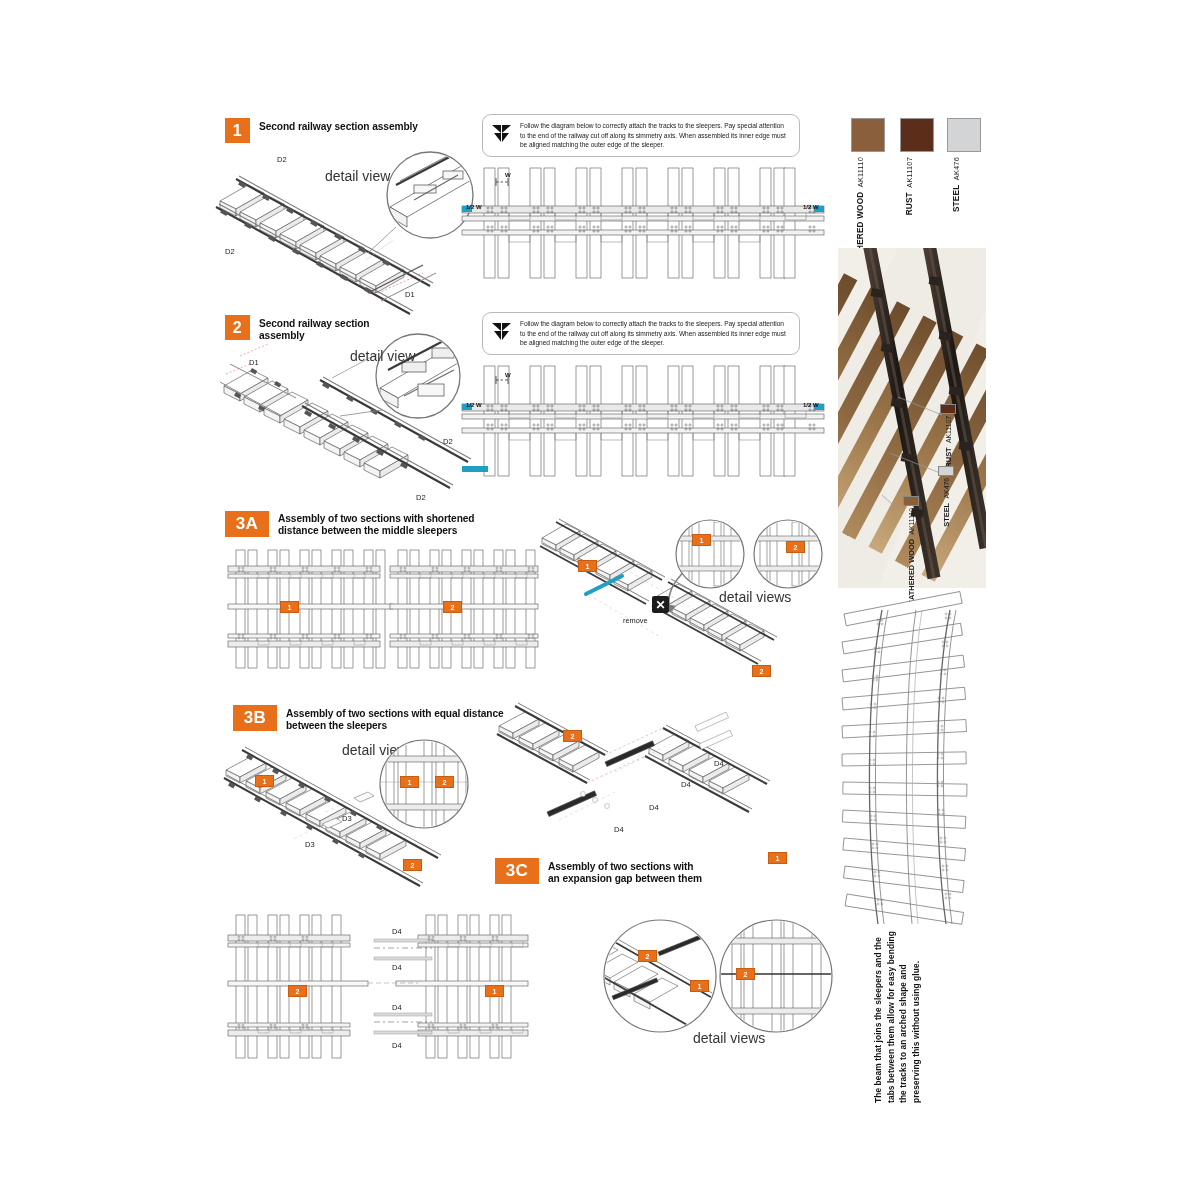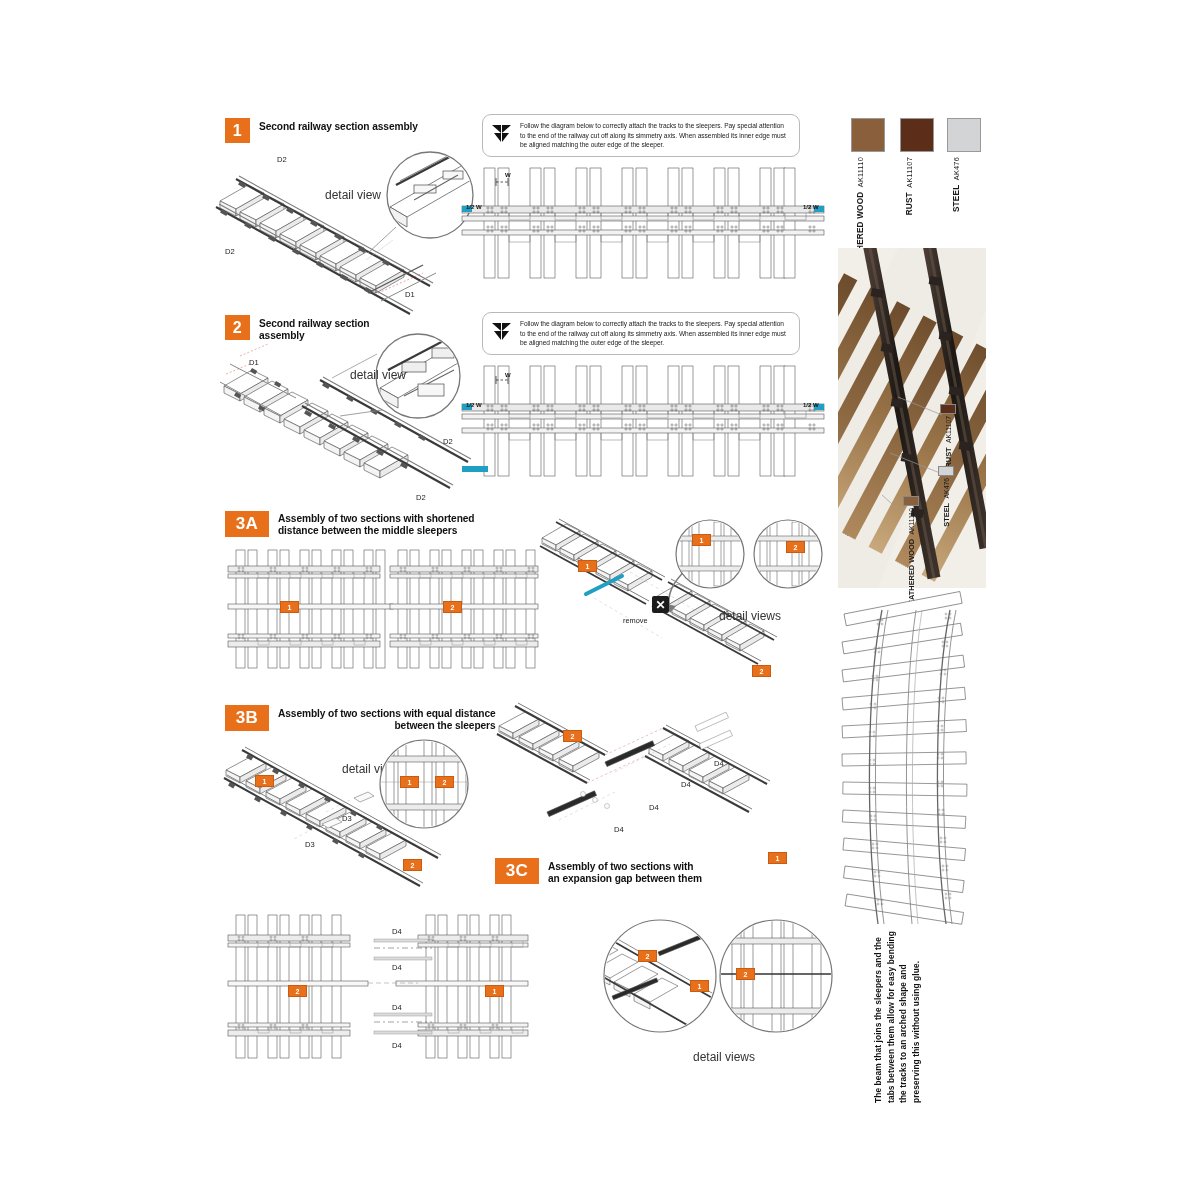--- a/index.html
+++ b/index.html
@@ -48,21 +48,21 @@
   .callout .cchip{width:16px;height:10px;border:1px solid #888;box-sizing:border-box;}
   .callout .clabel{
     position:absolute;left:1px;top:12px;
     writing-mode:vertical-rl;transform:rotate(180deg);white-space:nowrap;line-height:1.05;
   }
   .cname{font-size:7.4px;font-weight:bold;}
   .ccode{font-size:6.8px;}
 
   
   .dlabel{position:absolute;font-size:7.6px;color:#222;}
-  .dv{position:absolute;font-size:12px;color:#333;margin-top:20px;}
+  .dv{position:absolute;font-size:14px;color:#333;}
   .dimlabel{position:absolute;font-size:6px;font-weight:bold;color:#111;}
   .removelab{position:absolute;font-size:7.4px;color:#222;}
   .xicon{position:absolute;width:17px;height:17px;background:#1c1c1c;border-radius:2px;
          display:flex;align-items:center;justify-content:center;color:#fff;font-size:12px;font-weight:bold;}
   .numbadge{position:absolute;background:#E8701A;border:1px solid #c75c12;
             color:#fff;font-size:7px;font-weight:bold;display:flex;align-items:center;justify-content:center;
             width:19px;height:12px;box-sizing:border-box;}
 
   .vtext{
     position:absolute;writing-mode:vertical-rl;transform:rotate(180deg);
@@ -1162,21 +1162,21 @@
         <rect x="96" y="6" width="7" height="64" fill="#fff"></rect>
     <rect x="118" y="6" width="7" height="64" fill="#fff"></rect>
         <rect x="128" y="6" width="7" height="64" fill="#fff"></rect>
     <rect x="80" y="20" width="70" height="5" fill="#ececec"></rect>
         <rect x="80" y="50" width="70" height="5" fill="#ececec"></rect>
   </g>
 </svg>
 <div class="numbadge" style="left:692px;top:534px;">1</div>
 <div class="numbadge" style="left:786px;top:541px;">2</div>
 
-<div class="abs step-head" style="left:225px;top:705px;text-align:right;">
+<div class="abs step-head" style="left:233px;top:705px;">
   <div class="step-badge badge-wide">3B</div>
   <div class="step-title" style="white-space:pre-line;max-width:235px;">Assembly of two sections with equal distance
 between the sleepers</div>
 </div>
 
 <svg class="abs" style="left:222px;top:740px;" width="270" height="135" viewBox="0 0 270 135">
   <g stroke="#4a4a4a" fill="none" stroke-width="0.6">
     <g>
       <g>
             <path d="M4 30 L30 16 L44 23 L18 37 Z" fill="#fff"></path>

